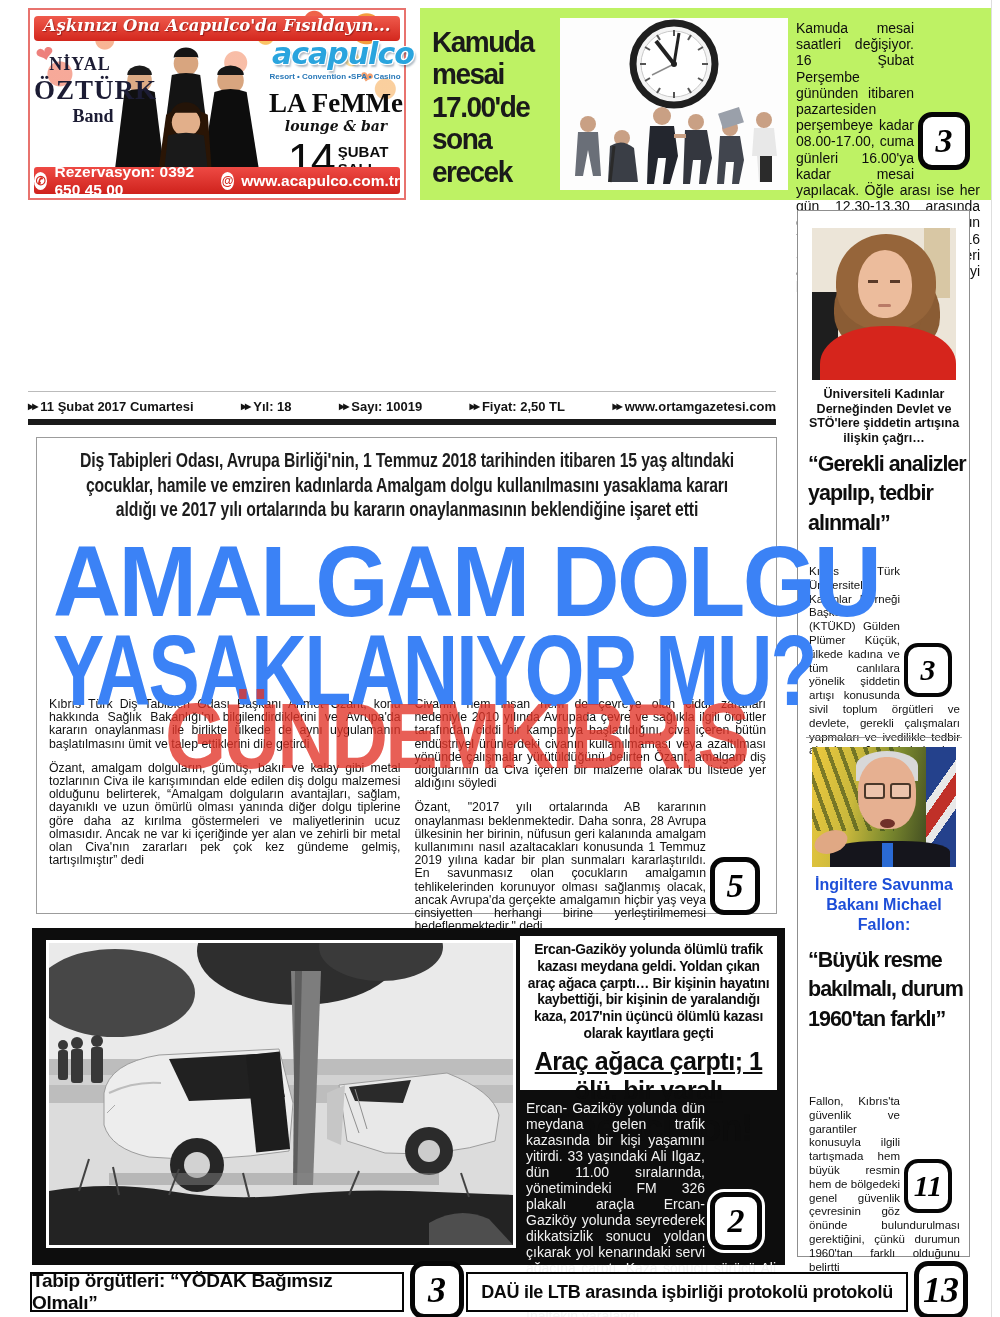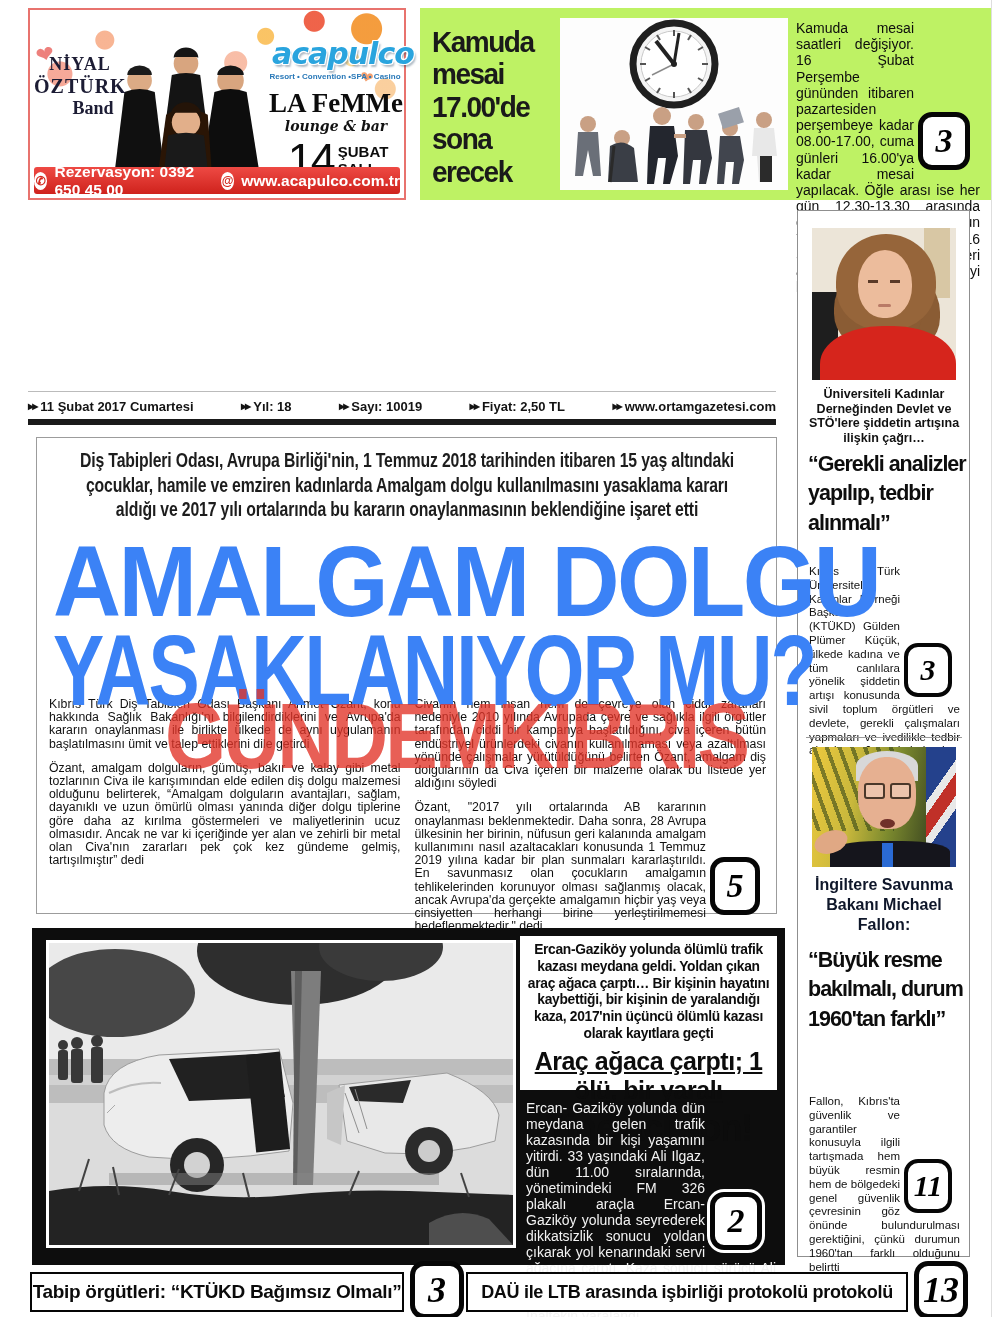--- a/index.html
+++ b/index.html
@@ -22,21 +22,21 @@
   .ad-tagline{position:absolute;left:4px;top:6px;right:4px;height:25px;border-radius:4px;
       background:linear-gradient(#ef5a4c,#d3271d);color:#fff;text-align:center;line-height:25px;
       font:italic bold 16.5px "DejaVu Serif",serif;text-shadow:1px 1px 1px rgba(90,0,0,.5);}
   .heart{position:absolute;pointer-events:none;}
   .h1{left:6px;top:32px;font-size:22px;color:rgba(228,60,54,.65);transform:rotate(-14deg);}
   .h2{left:330px;top:58px;font-size:16px;color:rgba(240,120,50,.7);transform:rotate(12deg);}
   .ad-band{left:66px;top:34px;width:180px;height:130px;}
   .ad-bandname{left:4px;top:44px;width:92px;text-align:center;color:#1c1c34;
       font-family:"Liberation Serif",serif;font-weight:bold;}
   .ad-bandname .b1{font-size:18px;letter-spacing:1px;}
-  .ad-bandname .b2{font-size:20px;letter-spacing:1px;}
+  .ad-bandname .b2{font-size:27px;letter-spacing:1px;}
   .ad-bandname .b3{font-size:18px;padding-left:26px;}
   .ad-logo{left:242px;top:26px;width:130px;text-align:left;color:#29a4de;
       font:italic bold 30px "DejaVu Sans",sans-serif;letter-spacing:-1px;
       text-shadow:-1px -1px 0 #fff,1px -1px 0 #fff,-1px 1px 0 #fff,1px 1px 0 #fff,2px 3px 2px rgba(30,60,90,.35);}
   .ad-logosub{left:234px;top:62px;width:142px;text-align:center;color:#2878b8;font-size:8px;font-weight:bold;}
   .ad-venue{left:236px;top:78px;width:140px;text-align:center;color:#0c0c0c;
       font:bold 27px "Liberation Serif",serif;}
   .ad-venuesub{left:236px;top:108px;width:140px;text-align:center;color:#111;
       font:italic bold 14px "DejaVu Serif",serif;}
   .ad-date{left:248px;top:124px;width:120px;display:flex;align-items:center;justify-content:center;color:#0c0c0c;}
@@ -127,21 +127,21 @@
   .fflag{position:absolute;right:0;top:0;width:30px;height:100%;background:#24418c;}
   .fflag:before{content:"";position:absolute;inset:0;
       background:linear-gradient(125deg,transparent 34%,#e8e8e8 34% 42%,#c03028 42% 56%,#e8e8e8 56% 64%,transparent 64%);}
   .fhair{position:absolute;left:44px;top:4px;width:62px;height:30px;background:#d8d8d8;border-radius:50% 50% 0 0;}
   .fface{position:absolute;left:46px;top:10px;width:58px;height:72px;background:#e6b091;border-radius:46% 46% 42% 42%;}
   .fglass{position:absolute;top:36px;width:17px;height:12px;border:2.5px solid #4a382a;border-radius:3px;background:rgba(255,255,255,.25);}
   .fmouth{position:absolute;left:68px;top:72px;width:15px;height:9px;background:#70302a;border-radius:50%;}
   .fsuit{position:absolute;left:18px;bottom:0;width:120px;height:26px;background:#15151c;border-radius:40% 40% 0 0;}
   .ftie{position:absolute;left:70px;bottom:0;width:11px;height:24px;background:#2a6ad4;}
   .fhand{position:absolute;left:2px;bottom:14px;width:34px;height:22px;background:#e0a884;border-radius:50%;transform:rotate(-20deg);}
-  .sb-kicker2{left:8px;top:664px;width:156px;text-align:center;font-weight:bold;font-size:16px;line-height:20px;color:#0f172a;}
+  .sb-kicker2{left:8px;top:664px;width:156px;text-align:center;font-weight:bold;font-size:16px;line-height:20px;color:#1d4ed8;}
   .sb-quote2{left:10px;top:734px;width:158px;font-weight:bold;font-size:21.5px;line-height:28px;
       letter-spacing:-1px;color:#0d0d0d;transform:scale(1,1.05);transform-origin:0 0;}
   .sb-body2{left:11px;top:884px;width:151px;}
   .fb-sb2{width:56px;height:56px;margin-top:64px;margin-left:4px;}
 
   
   .fbar{top:1272px;height:40px;background:#fff;border:2px solid #050505;box-sizing:border-box;
       display:flex;align-items:center;justify-content:center;font-weight:bold;color:#0b0b0b;letter-spacing:-0.3px;}
   .f-left{left:30px;width:374px;font-size:19px;}
   .f-right{left:466px;width:442px;font-size:18px;}
@@ -149,20 +149,21 @@
   .pnf2{left:914px;top:1261px;}
 
   .page-edge{left:991px;top:0;width:1px;height:1317px;background:#dedede;}
 </style>
 </head>
 <body>
 
 <div class="page">
 
   <div class="abs ad">
+    <div class="ad-tagline">Aşkınızı Ona Acapulco'da Fısıldayın...</div>
     <span class="heart h1">❤</span>
     <span class="heart h2">❤</span>
     <svg class="abs ad-band" viewBox="0 0 190 128" aria-hidden="true">
       <circle cx="95" cy="16" r="13" fill="#d8a57f"></circle>
       <path d="M82,10 a13,11 0 0 1 26,0 l-2,-1 -22,0 Z" fill="#151515"></path>
       <circle cx="46" cy="34" r="13" fill="#dcab85"></circle>
       <path d="M33,28 a13,10 0 0 1 26,0 Z" fill="#1b1b1b"></path>
       <circle cx="142" cy="34" r="14" fill="#d8a57f"></circle>
       <path d="M128,28 a14,10 0 0 1 28,0 Z" fill="#161616"></path>
       <path d="M125,46 Q142,40 159,46 L172,128 L112,128 Z" fill="#0d0d0d"></path>
@@ -396,21 +397,21 @@
     <div class="abs sb-quote2">“Büyük resme bakılmalı, durum 1960'tan farklı”</div>
     <div class="abs sb-body sb-body2">
       <span class="floatbox fb-sb2">
           <span class="pn pn-sb">11</span>
         </span>
       <span>Fallon, Kıbrıs'ta güvenlik ve garantiler konusuyla ilgili tartışmada hem büyük resmin hem de bölgedeki genel güvenlik çevresinin göz önünde bulundurulması gerektiğini, çünkü durumun 1960'tan farklı olduğunu belirtti</span>
     </div>
   </div>
 
   <div class="abs fbar f-left">
-    <span>Tabip örgütleri: “KTÜKD Bağımsız Olmalı”</span>
+    <span>Tabip örgütleri: “YÖDAK Bağımsız Olmalı”</span>
   </div>
   <div class="abs pn pn-abs pn-foot pnf1">3</div>
   <div class="abs fbar f-right">
     <span>DAÜ ile LTB arasında işbirliği protokolü protokolü</span>
   </div>
   <div class="abs pn pn-abs pn-foot pnf2">13</div>
 
   <div class="abs page-edge"></div>
 </div>
 

